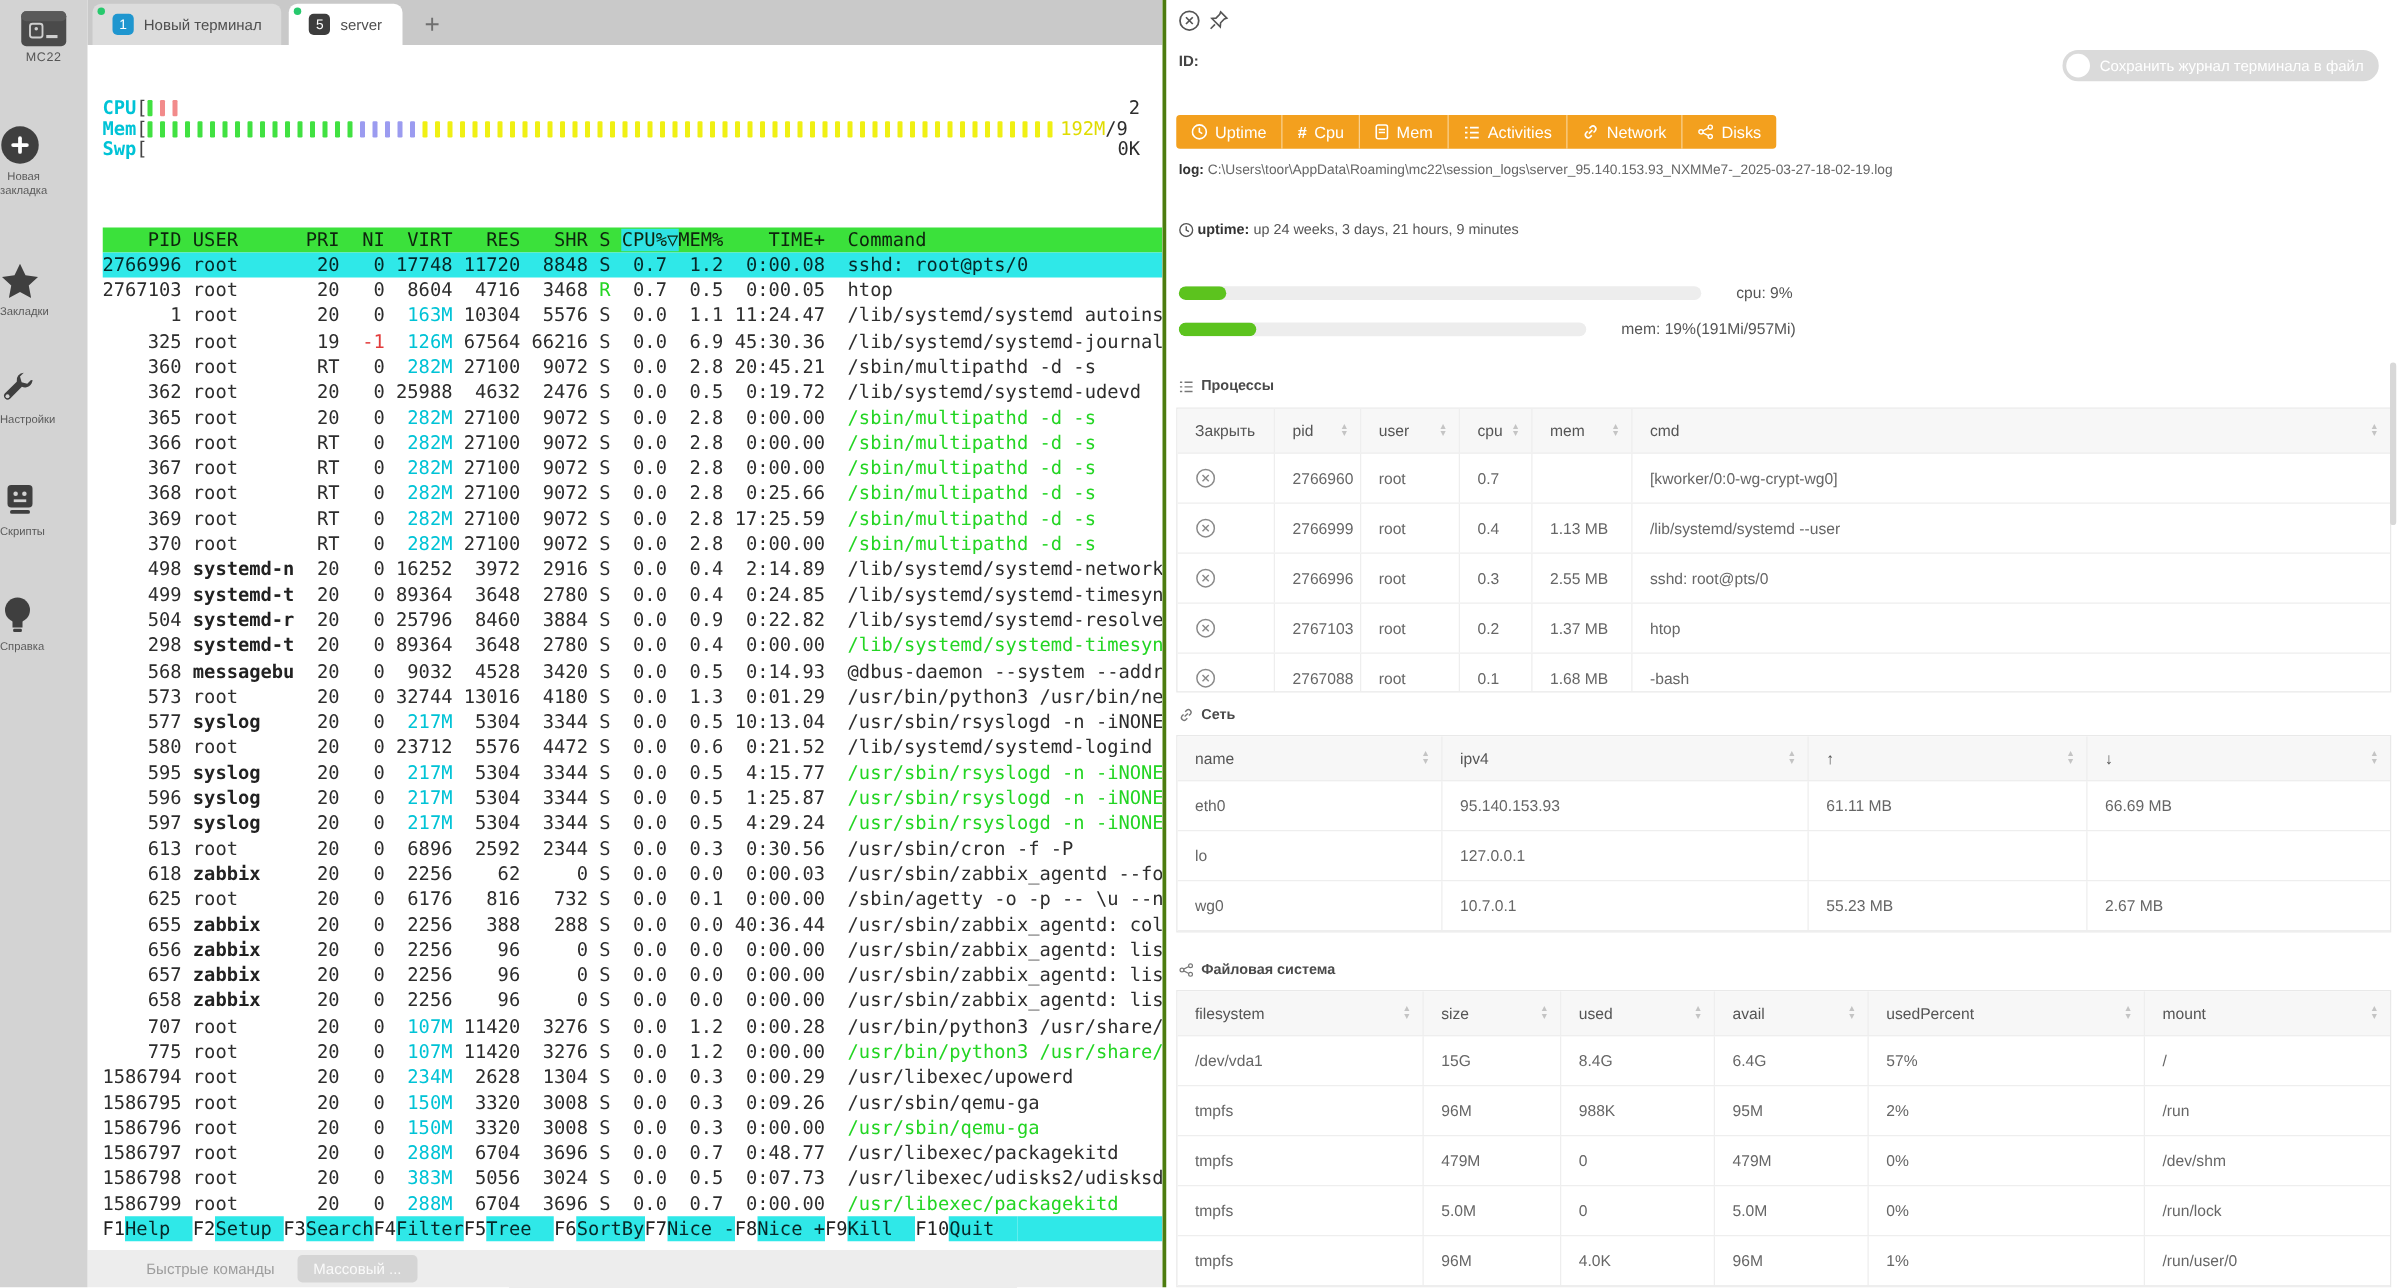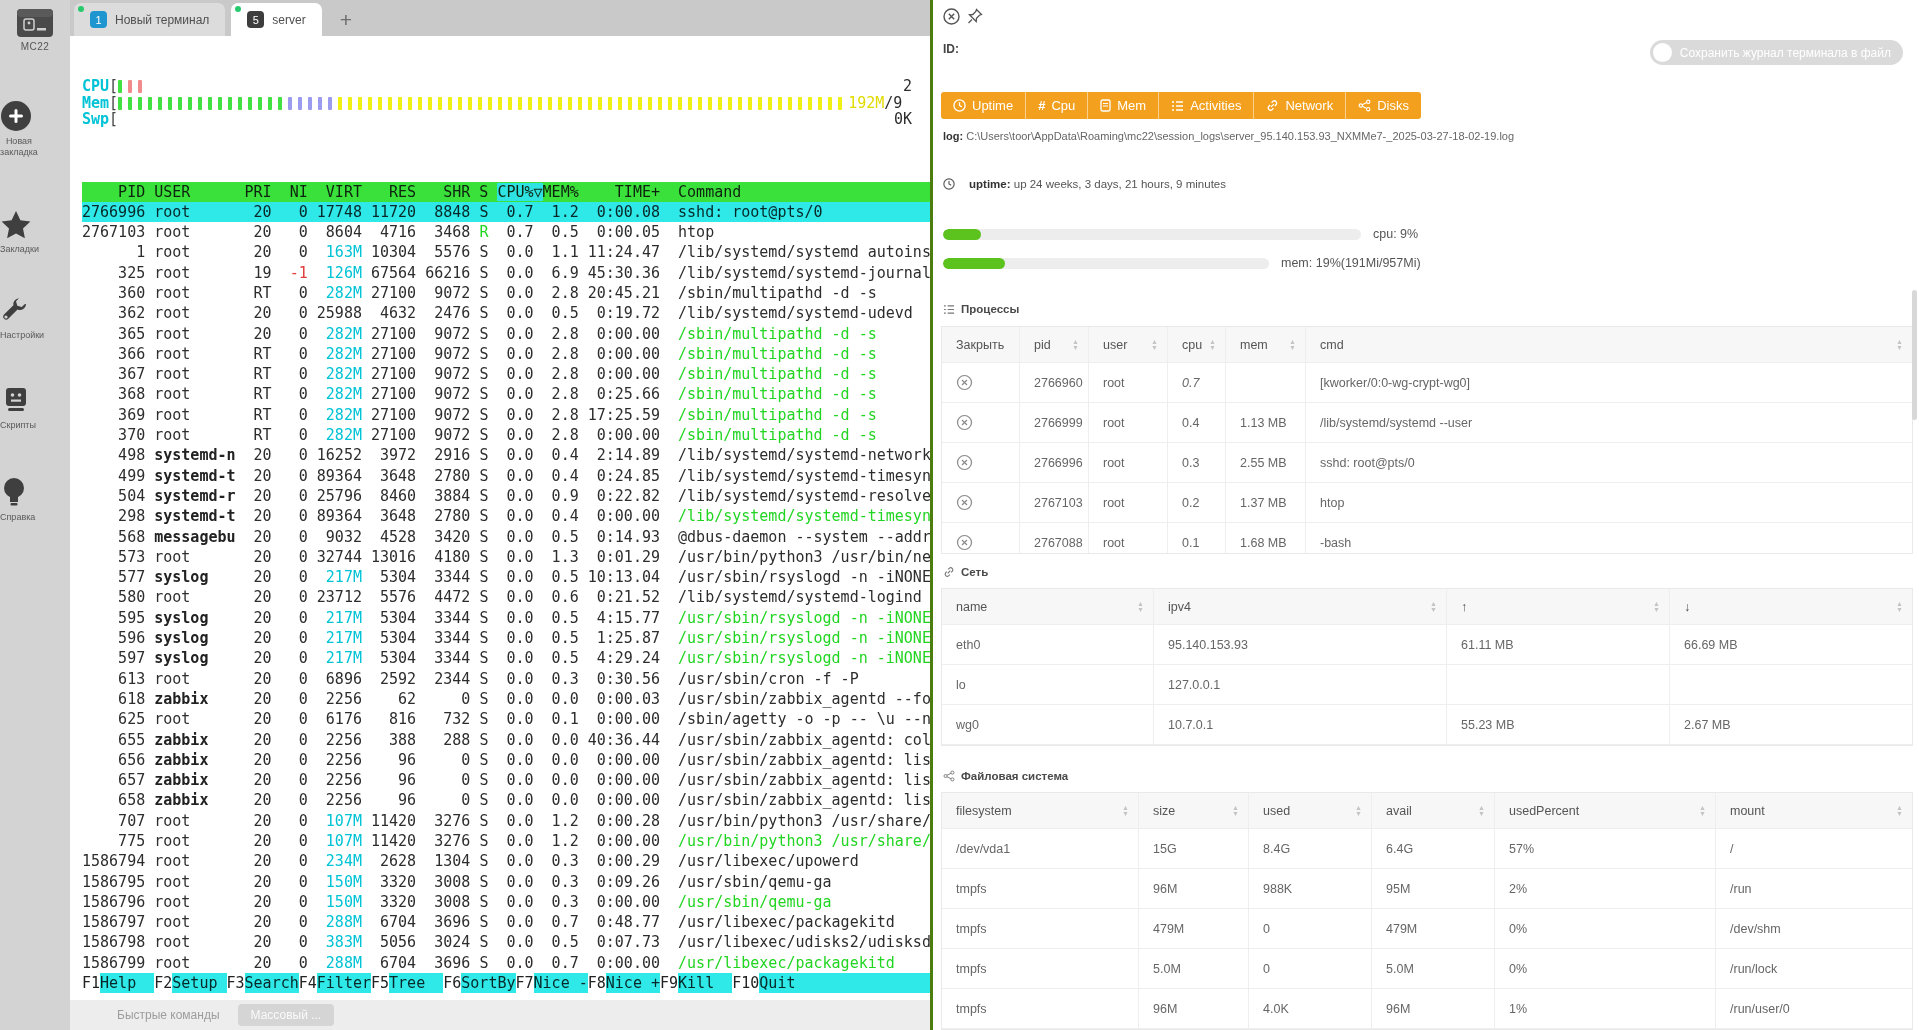--- a/index.html
+++ b/index.html
@@ -63,23 +63,23 @@
   .picon{position:absolute;cursor:pointer}
   .id-label{position:absolute;left:10px;top:42px;font-size:12px;color:#444;font-weight:bold}
   .savepill{position:absolute;right:16px;top:40px;height:25px;border-radius:13px;background:#dadada;display:flex;align-items:center;padding:0 12px 0 3px;cursor:pointer}
   .savepill .knob{width:19px;height:19px;border-radius:50%;background:#fff;margin-right:8px}
   .savepill .txt{color:#fff;font-size:12px}
   .navbar{position:absolute;left:8px;top:92px;display:flex;background:#f3a01e;border-radius:3px;overflow:hidden}
   .navbtn{display:flex;align-items:center;gap:6px;color:#fff;font-size:13px;padding:0 12px;height:27px;border:none;background:transparent;cursor:pointer}
   .navbtn + .navbtn{border-left:1px solid rgba(255,255,255,.5)}
   .logline{position:absolute;left:10px;top:130px;font-size:11px;color:#666}
   .logline b{color:#333}
-  .uptimeline{position:absolute;left:10px;top:178px;font-size:11.5px;color:#555;display:flex;align-items:flex-start;gap:14px}
+  .uptimeline{position:absolute;left:10px;top:178px;font-size:11.5px;color:#555;display:flex;align-items:flex-start;gap:3px}
   .uptimeline b{color:#333}
-  .pbar-row{position:absolute;left:10px;display:flex;align-items:center;gap:12px}
+  .pbar-row{position:absolute;left:10px;display:flex;align-items:center;gap:28px}
   .pbar{height:11px;border-radius:6px;background:#ededed;position:relative;overflow:hidden}
   .pbar .fill{position:absolute;left:0;top:0;bottom:0;background:#5cc31e;border-radius:6px}
   .pbar-label{font-size:12.5px;color:#555}
   .sec{position:absolute;left:10px;font-size:11.5px;color:#4a4a4a;font-weight:bold;display:flex;align-items:center;gap:6px}
   .ptable{position:absolute;left:8px;width:972px;border:1px solid #e9e9e9;overflow:hidden;font-size:12.5px;color:#666;background:#fff}
   .ptr{display:flex;border-bottom:1px solid #eee;height:40px;align-items:stretch}
   .ptr.phead{height:36px;background:#f7f7f7;color:#555}
   .ptd{padding-left:14px;border-right:1px solid #eee;display:flex;align-items:center;overflow:hidden;white-space:nowrap}
   .ptd:last-child{border-right:none}
   .sorts{margin-left:auto;margin-right:9px;display:flex;flex-direction:column;font-size:7px;line-height:6px;color:#c4c4c4}
@@ -386,21 +386,21 @@
       </div>
       <div class="ptr">
         <div class="ptd" style="width: 78px; flex: 0 0 auto; cursor: pointer;">
           <svg width="17" height="17" viewBox="0 0 17 17">
             <circle cx="8.5" cy="8.5" r="7" fill="none" stroke="#8a8a8a" stroke-width="1.2"></circle>
             <path d="M6 6l5 5M11 6l-5 5" stroke="#8a8a8a" stroke-width="1.2"></path>
           </svg>
         </div>
         <div class="ptd" style="width: 69px; flex: 0 0 auto;">2766960</div>
         <div class="ptd" style="width: 79px; flex: 0 0 auto;">root</div>
-        <div class="ptd" style="width: 58px; flex: 0 0 auto; font-style: italic;">0.7</div>
+        <div class="ptd" style="width: 58px; flex: 0 0 auto;">0.7</div>
         <div class="ptd" style="width: 80px; flex: 0 0 auto;"></div>
         <div class="ptd" style="flex: 1 1 0%;">[kworker/0:0-wg-crypt-wg0]</div>
       </div>
       <div class="ptr">
         <div class="ptd" style="width: 78px; flex: 0 0 auto; cursor: pointer;">
           <svg width="17" height="17" viewBox="0 0 17 17">
             <circle cx="8.5" cy="8.5" r="7" fill="none" stroke="#8a8a8a" stroke-width="1.2"></circle>
             <path d="M6 6l5 5M11 6l-5 5" stroke="#8a8a8a" stroke-width="1.2"></path>
           </svg>
         </div>

